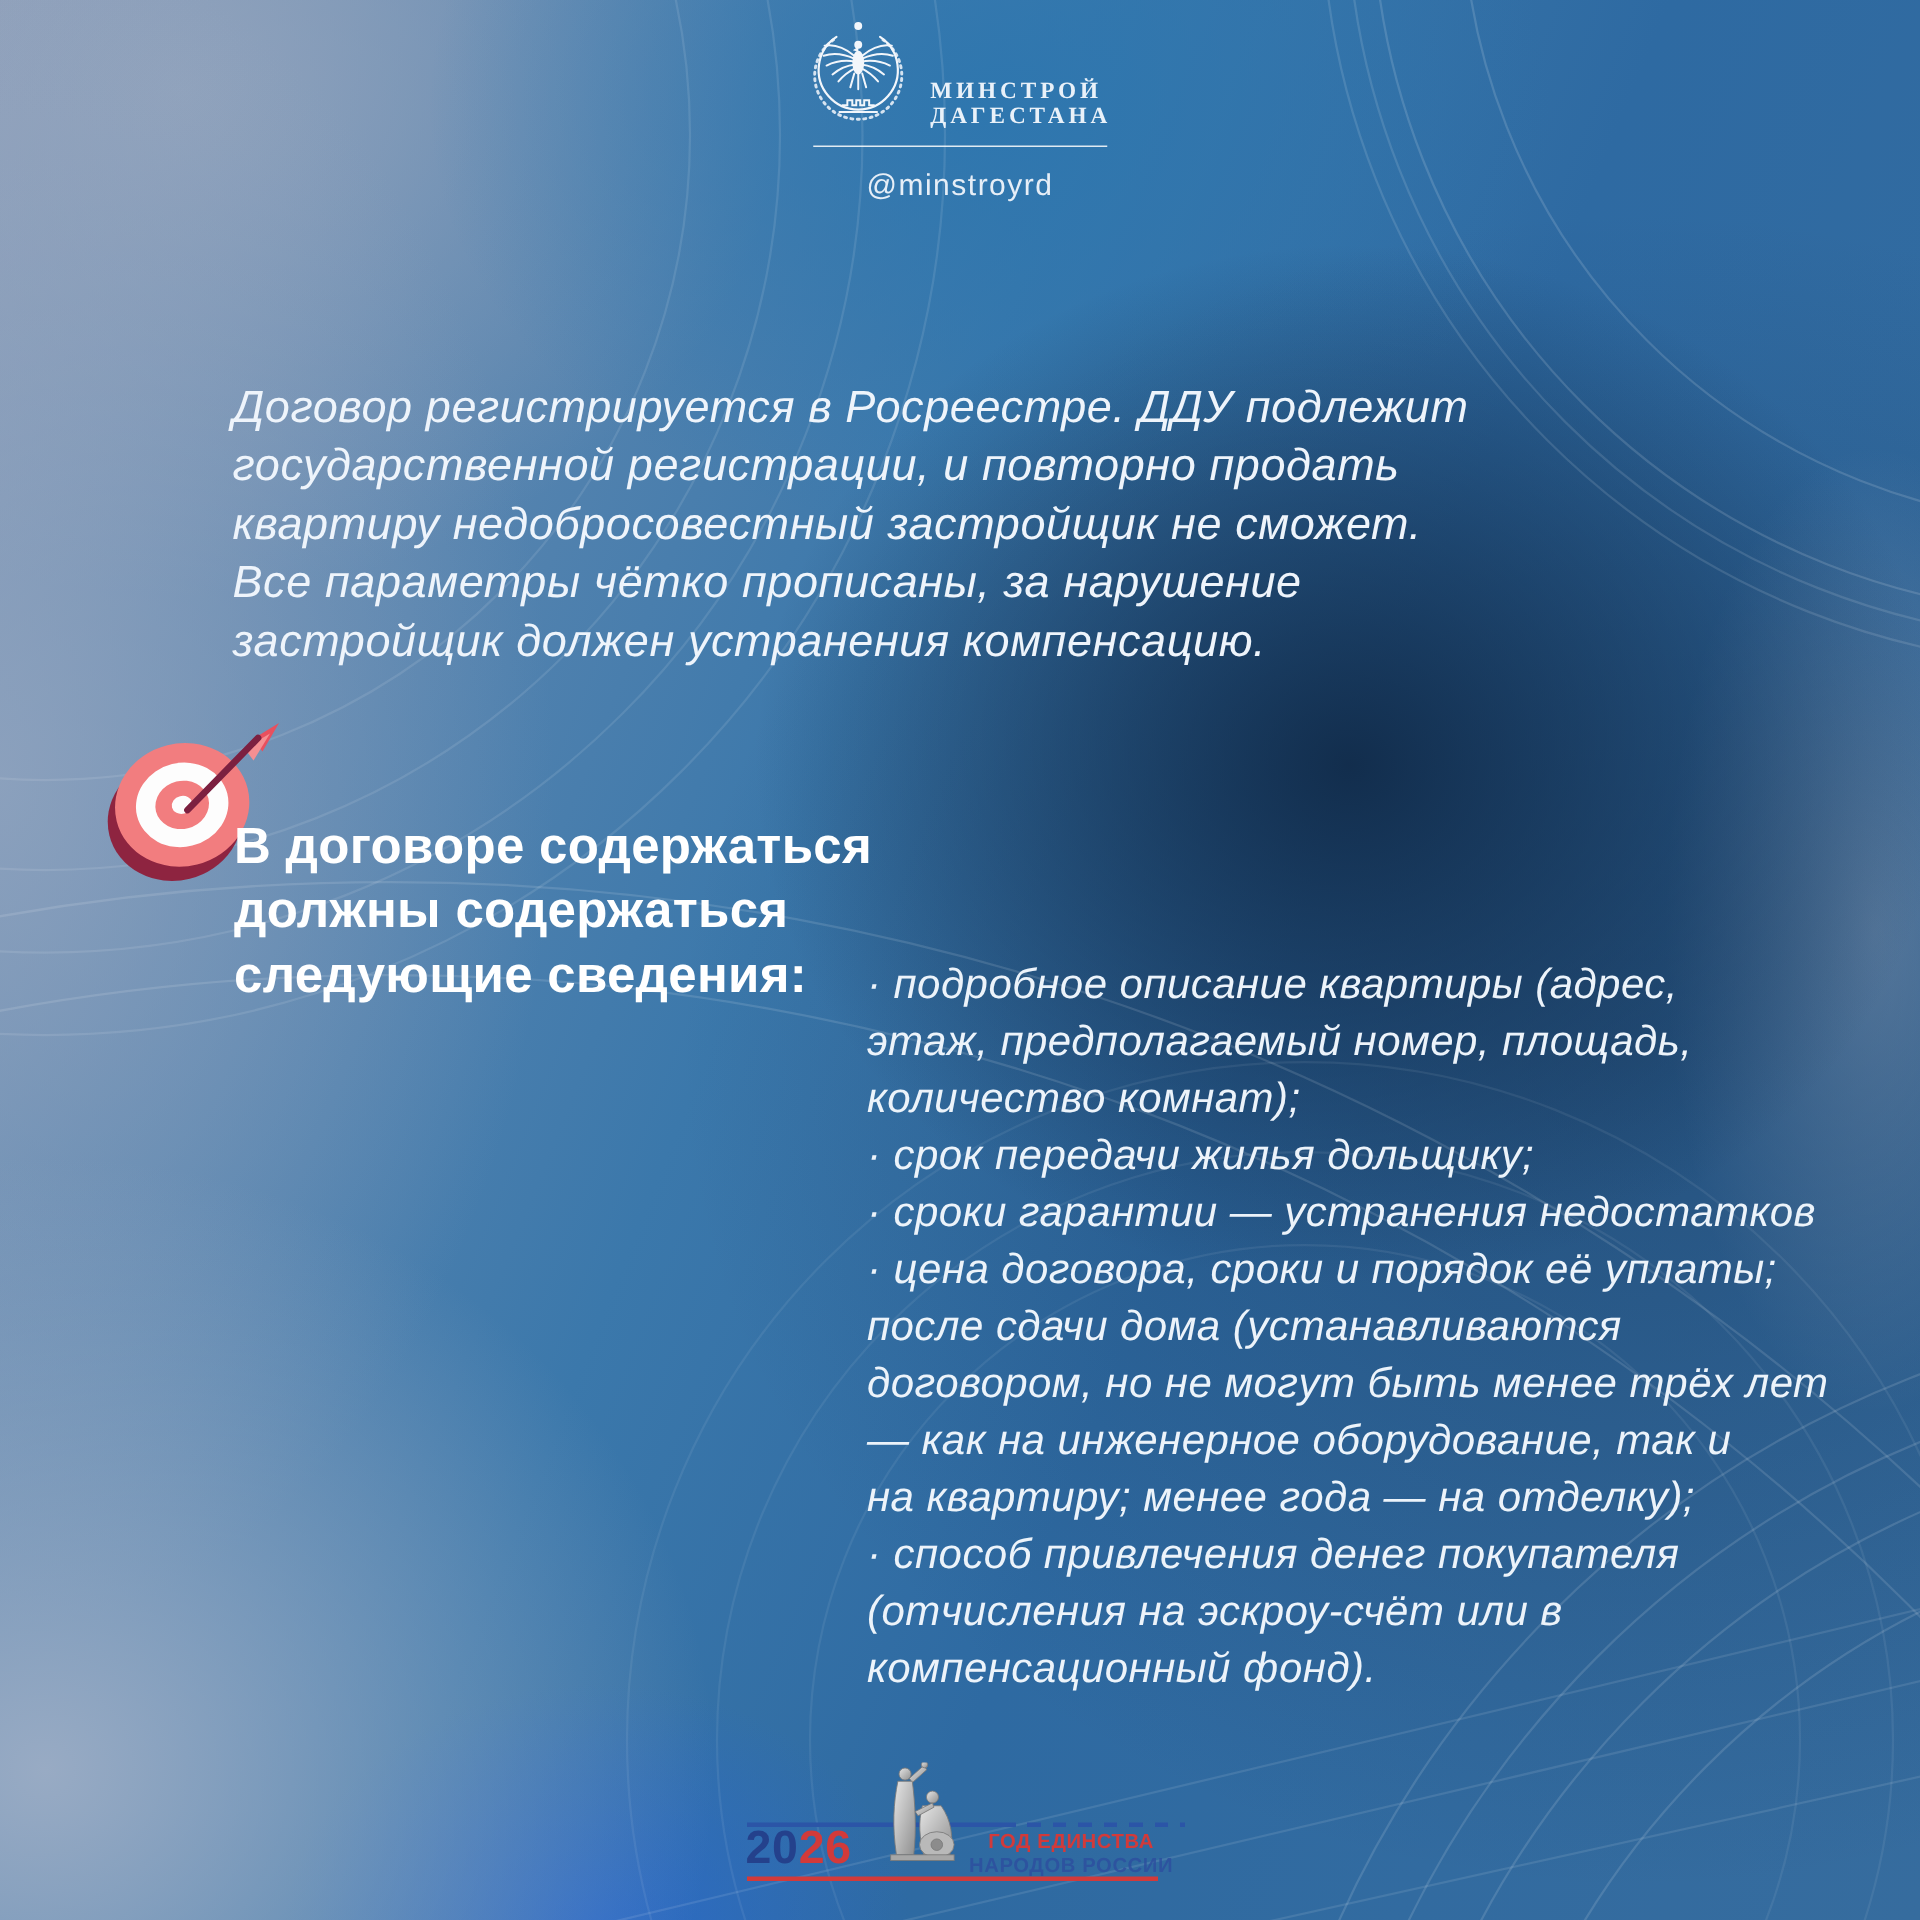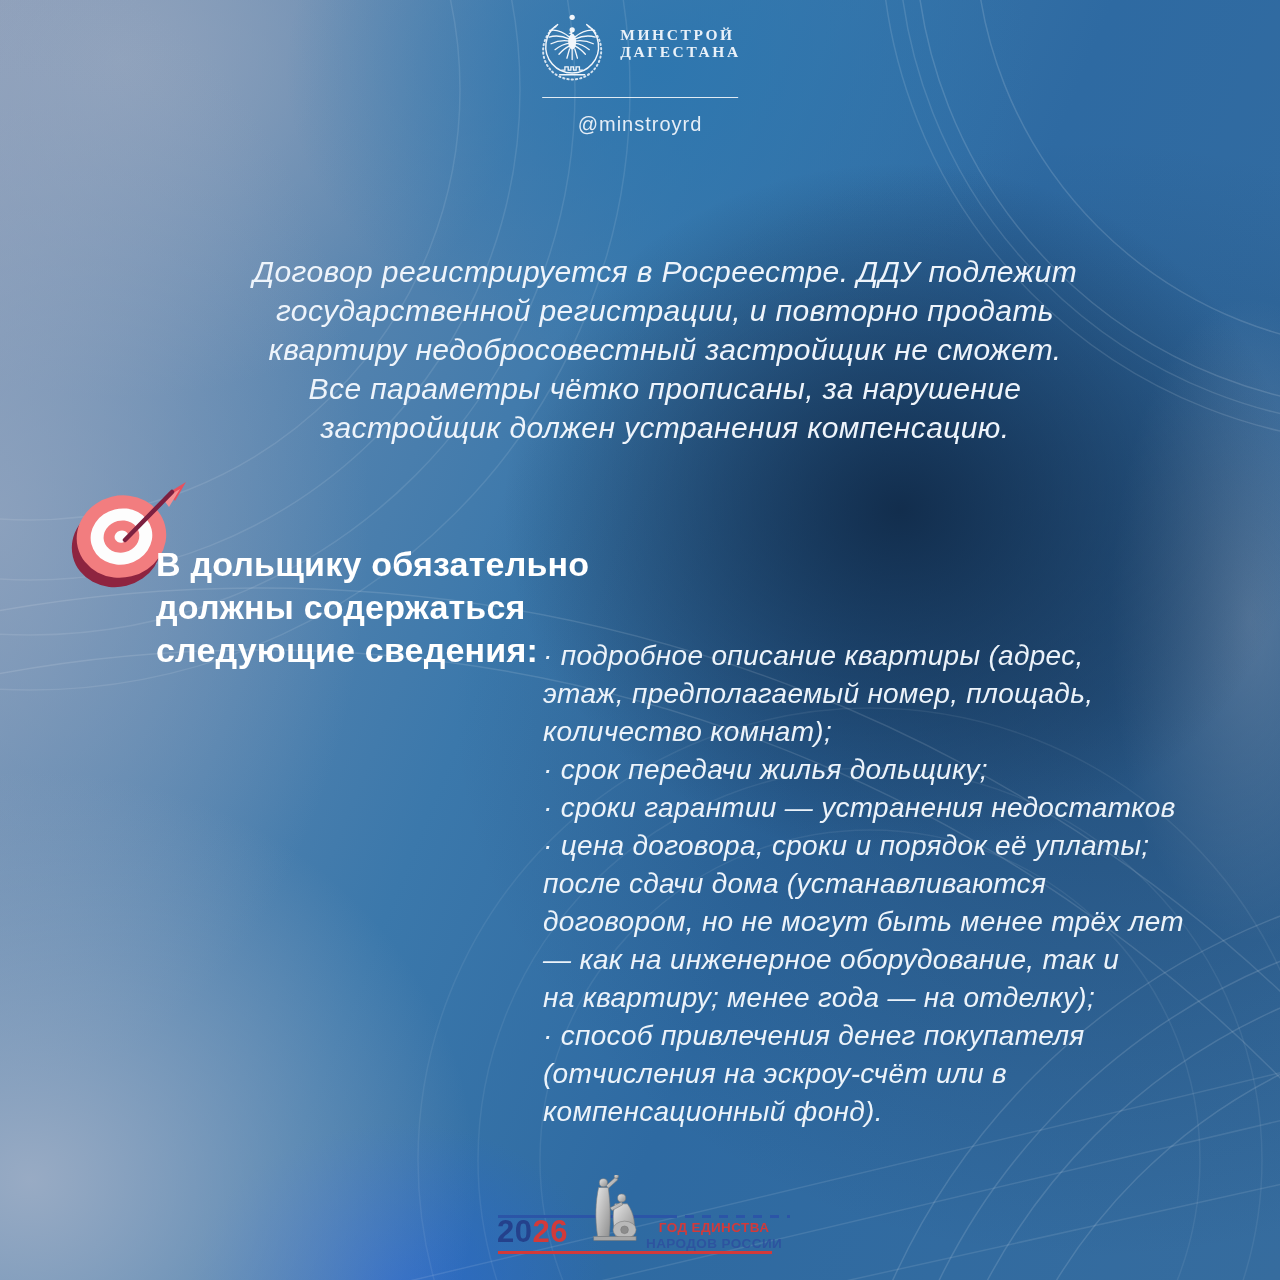--- a/index.html
+++ b/index.html
@@ -16,40 +16,40 @@
       radial-gradient(620px 520px at 120px 60px, rgba(150,166,190,.8), rgba(150,166,190,0) 65%),
       radial-gradient(300px 240px at 400px 1290px, rgba(41,104,205,.85), rgba(41,104,205,0) 70%),
       radial-gradient(200px 460px at 1250px 620px, rgba(175,192,214,.5), rgba(175,192,214,0) 70%),
       linear-gradient(112deg,#8a9cb8 0%,#5e87b0 20%,#3b78ab 42%,#2e6aa2 62%,#366c9e 100%);
   }
   .arcs{position:absolute;left:0;top:0;pointer-events:none;}
 
   
   .brand{position:absolute;left:50%;top:12px;transform:translateX(-50%);
          display:flex;flex-direction:column;align-items:center;color:#eef4fb;}
-  .brand-row{display:flex;align-items:flex-start;gap:15px;}
+  .brand-row{display:flex;align-items:flex-end;gap:15px;}
   .brand-name{margin-top:14px;font-family:"Liberation Serif",serif;font-size:15.5px;
               letter-spacing:2.6px;line-height:17px;font-weight:600;color:#e9f1f9;}
   .brand-divider{width:196px;height:1px;background:rgba(255,255,255,.85);margin-top:11px;}
   .brand-handle{margin-top:15px;font-size:20px;letter-spacing:1px;color:#e6eef7;}
 
   
   .intro{position:absolute;left:calc(50% + 25px);top:252px;transform:translateX(-50%);
-         width:1020px;text-align:center;font-style:italic;font-size:30px;line-height:39px;
+         width:1020px;text-align:left;font-style:italic;font-size:30px;line-height:39px;
          letter-spacing:.4px;color:#eef4fb;font-weight:500;}
   .intro div{white-space:nowrap;}
 
   
   .target{position:absolute;left:68px;top:477px;}
   .heading{position:absolute;left:156px;top:543px;margin:0;font-size:34px;font-weight:700;
            line-height:43px;letter-spacing:.2px;color:#ffffff;}
   .heading div{white-space:nowrap;}
 
   
-  .bullets{position:absolute;left:543px;top:637px;font-style:italic;font-size:28px;
+  .bullets{position:absolute;left:578px;top:637px;font-style:italic;font-size:28px;
            line-height:38px;letter-spacing:.3px;color:#ecf3fa;}
   .bullets div{white-space:nowrap;}
 
   
   .year-logo{position:absolute;left:497px;top:1174px;width:294px;height:84px;}
   .f-blue-solid{position:absolute;left:1px;top:41px;width:170px;height:2.5px;background:#2b55a7;}
   .f-blue-dash{position:absolute;left:171px;top:41px;width:122px;height:2.5px;
                background:repeating-linear-gradient(90deg,#2b55a7 0 9px,transparent 9px 17px);}
   .f-red{position:absolute;left:1px;top:77px;width:274px;height:2.5px;background:#d23a3a;}
   .year{position:absolute;left:0;top:46px;font-size:31px;line-height:24px;font-weight:800;letter-spacing:.5px;}
@@ -140,21 +140,21 @@
       <ellipse cx="54" cy="60" rx="31" ry="28" fill="#fdfdfd"></ellipse>
       <ellipse cx="54" cy="60" rx="18" ry="16" fill="#f27d7f"></ellipse>
       <ellipse cx="54" cy="60" rx="7" ry="6" fill="#fdfdfd"></ellipse>
     </g>
     <polygon points="100,16 118,5 107,24" fill="#e8505e"></polygon>
     <polygon points="95,22 112,12 101,30" fill="#f58f92"></polygon>
     <line x1="57" y1="63" x2="104" y2="15" stroke="#7c2040" stroke-width="4.5" stroke-linecap="round"></line>
   </svg>
 
   <h2 class="heading">
-    <div>В дольщику обязательно</div>
+    <div>В договоре содержаться</div>
     <div>должны содержаться</div>
     <div>следующие сведения:</div>
   </h2>
 
   <div class="bullets">
     <div>· подробное описание квартиры (адрес,</div>
     <div>этаж, предполагаемый номер, площадь,</div>
     <div>количество комнат);</div>
     <div>· срок передачи жилья дольщику;</div>
     <div>· сроки гарантии — устранения недостатков</div>

